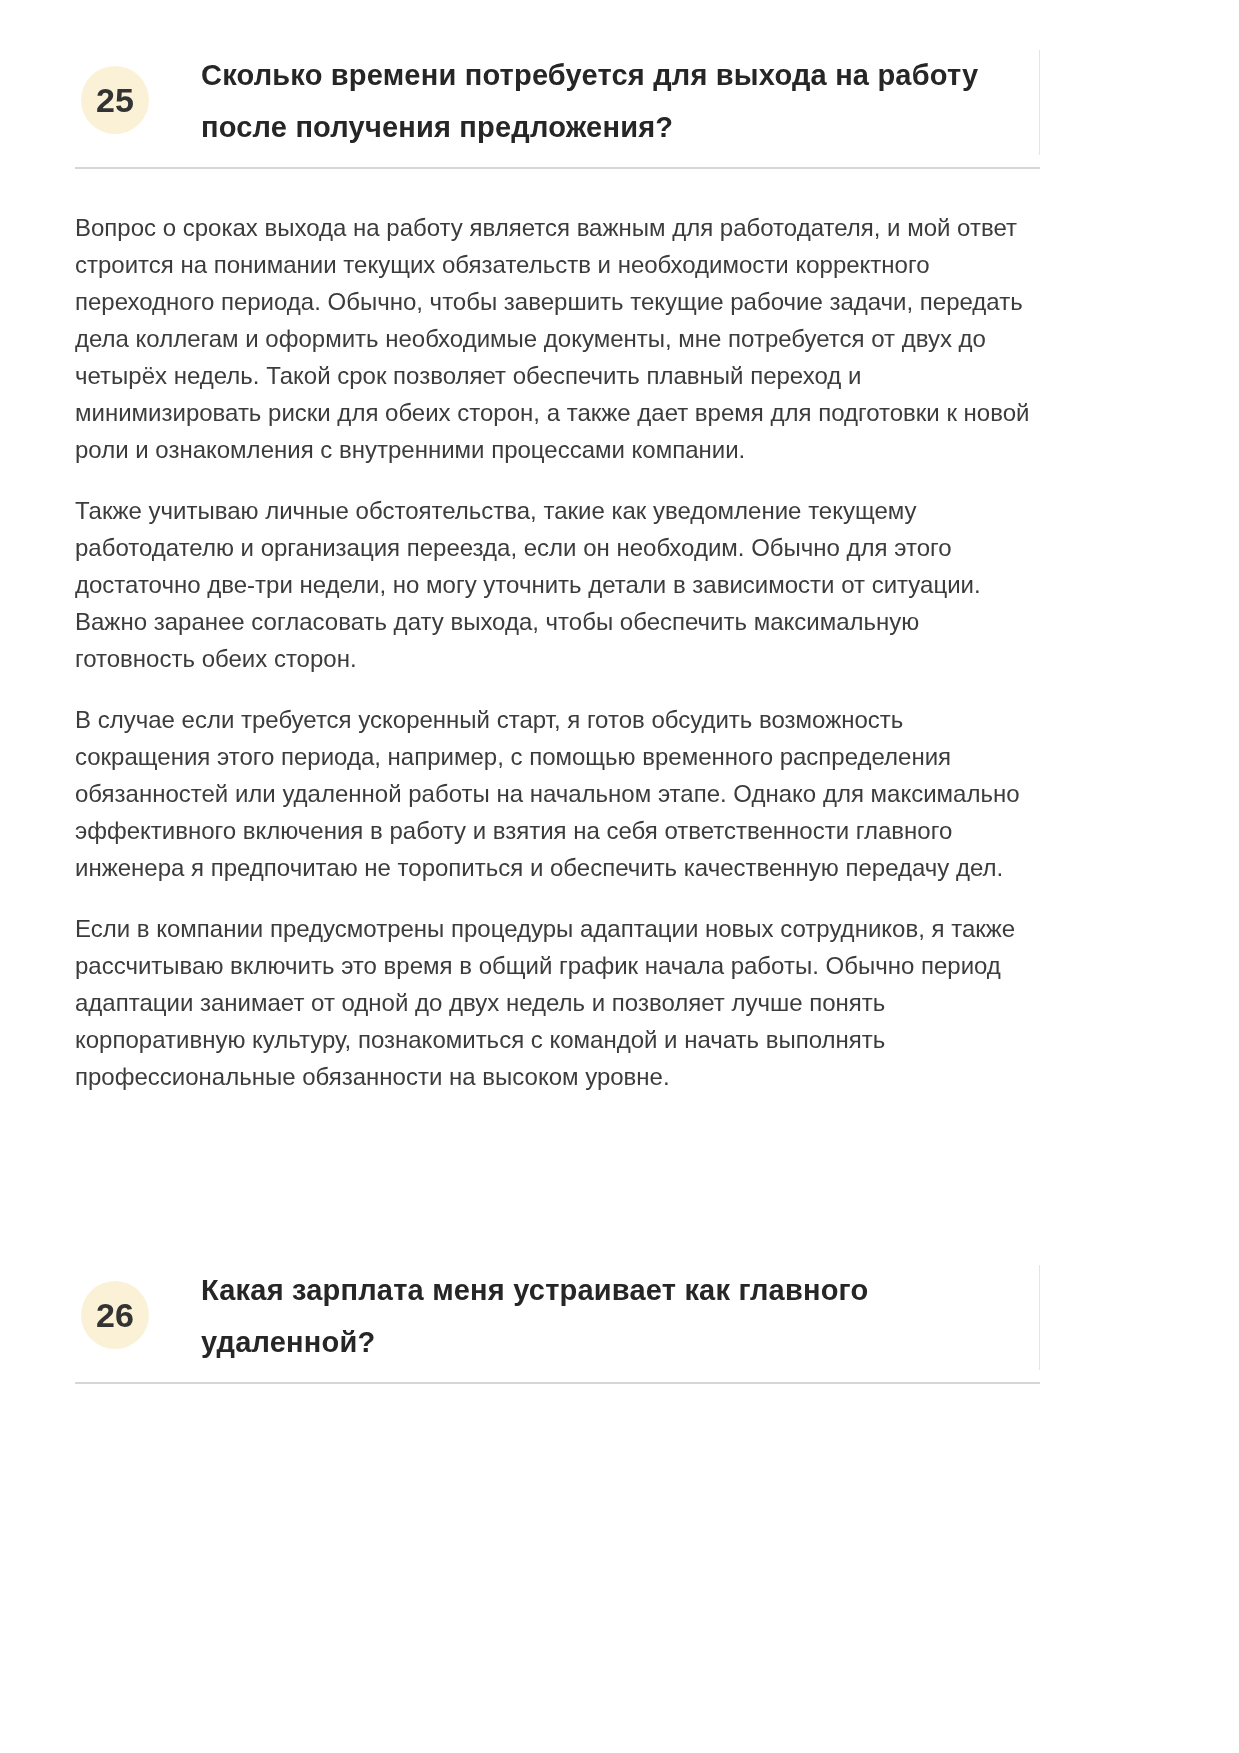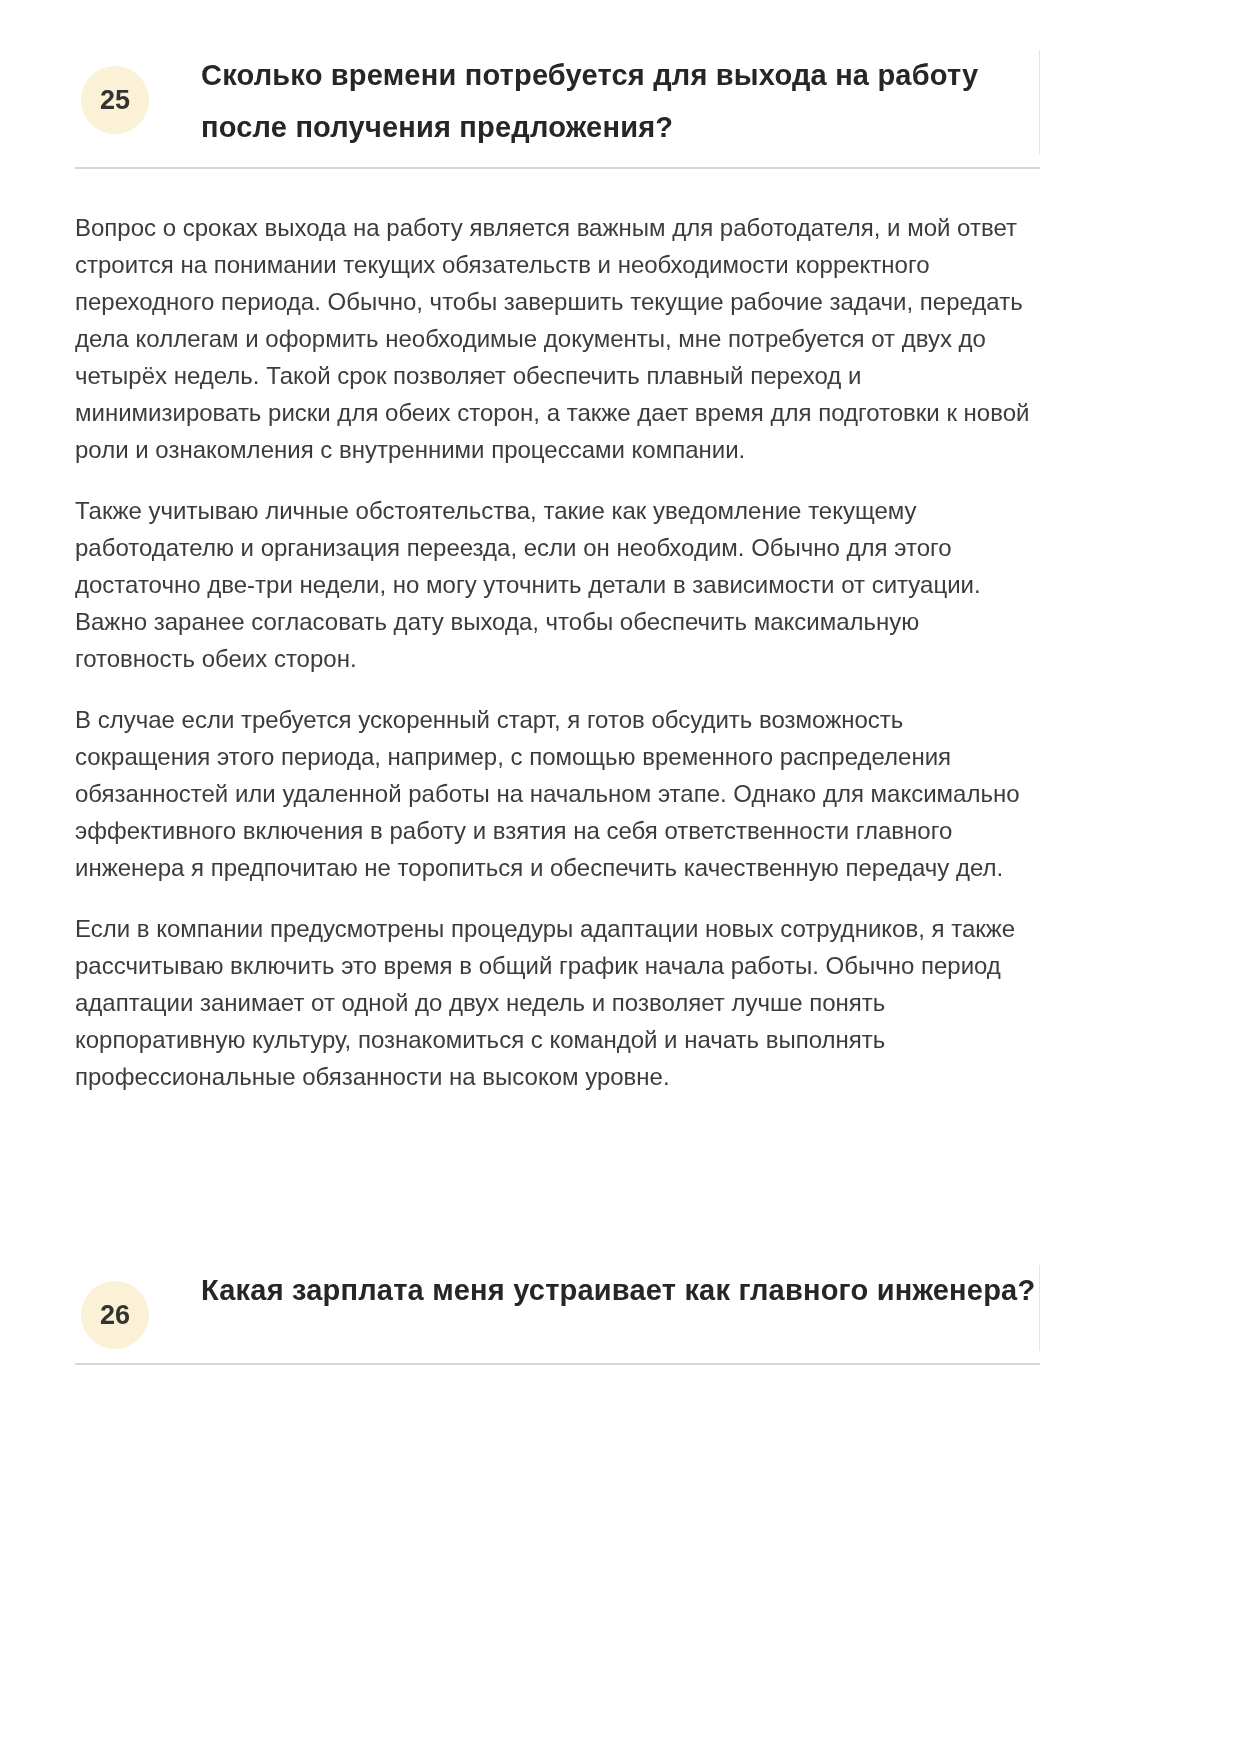--- a/index.html
+++ b/index.html
@@ -34,21 +34,21 @@
   }
   .badge {
     flex: 0 0 auto;
     width: 68px;
     height: 68px;
     border-radius: 50%;
     background: #faf1d6;
     display: flex;
     align-items: center;
     justify-content: center;
-    font-size: 27px;
+    font-size: 34px;
     font-weight: 700;
     color: #333333;
     margin: 16px 0 0 6px;
   }
   .title {
     margin: 0 0 0 52px;
     font-size: 29px;
     font-weight: 700;
     color: #262626;
     line-height: 1.78;
@@ -88,19 +88,19 @@
         <p class="para">Вопрос о сроках выхода на работу является важным для работодателя, и мой ответ строится на понимании текущих обязательств и необходимости корректного переходного периода. Обычно, чтобы завершить текущие рабочие задачи, передать дела коллегам и оформить необходимые документы, мне потребуется от двух до четырёх недель. Такой срок позволяет обеспечить плавный переход и минимизировать риски для обеих сторон, а также дает время для подготовки к новой роли и ознакомления с внутренними процессами компании.</p>
         <p class="para">Также учитываю личные обстоятельства, такие как уведомление текущему работодателю и организация переезда, если он необходим. Обычно для этого достаточно две-три недели, но могу уточнить детали в зависимости от ситуации. Важно заранее согласовать дату выхода, чтобы обеспечить максимальную готовность обеих сторон.</p>
         <p class="para">В случае если требуется ускоренный старт, я готов обсудить возможность сокращения этого периода, например, с помощью временного распределения обязанностей или удаленной работы на начальном этапе. Однако для максимально эффективного включения в работу и взятия на себя ответственности главного инженера я предпочитаю не торопиться и обеспечить качественную передачу дел.</p>
         <p class="para">Если в компании предусмотрены процедуры адаптации новых сотрудников, я также рассчитываю включить это время в общий график начала работы. Обычно период адаптации занимает от одной до двух недель и позволяет лучше понять корпоративную культуру, познакомиться с командой и начать выполнять профессиональные обязанности на высоком уровне.</p>
       </div>
     </section>
 
     <section class="qa-section section-2">
       <div class="section-header">
         <div class="badge">26</div>
-        <h2 class="title">Какая зарплата меня устраивает как главного инженера?</h2>
+        <h2 class="title">Какая зарплата меня устраивает как главного удаленной?</h2>
       </div>
       <div class="rule"></div>
     </section>
 
   </div>
 </div>
 
 </body></html>

